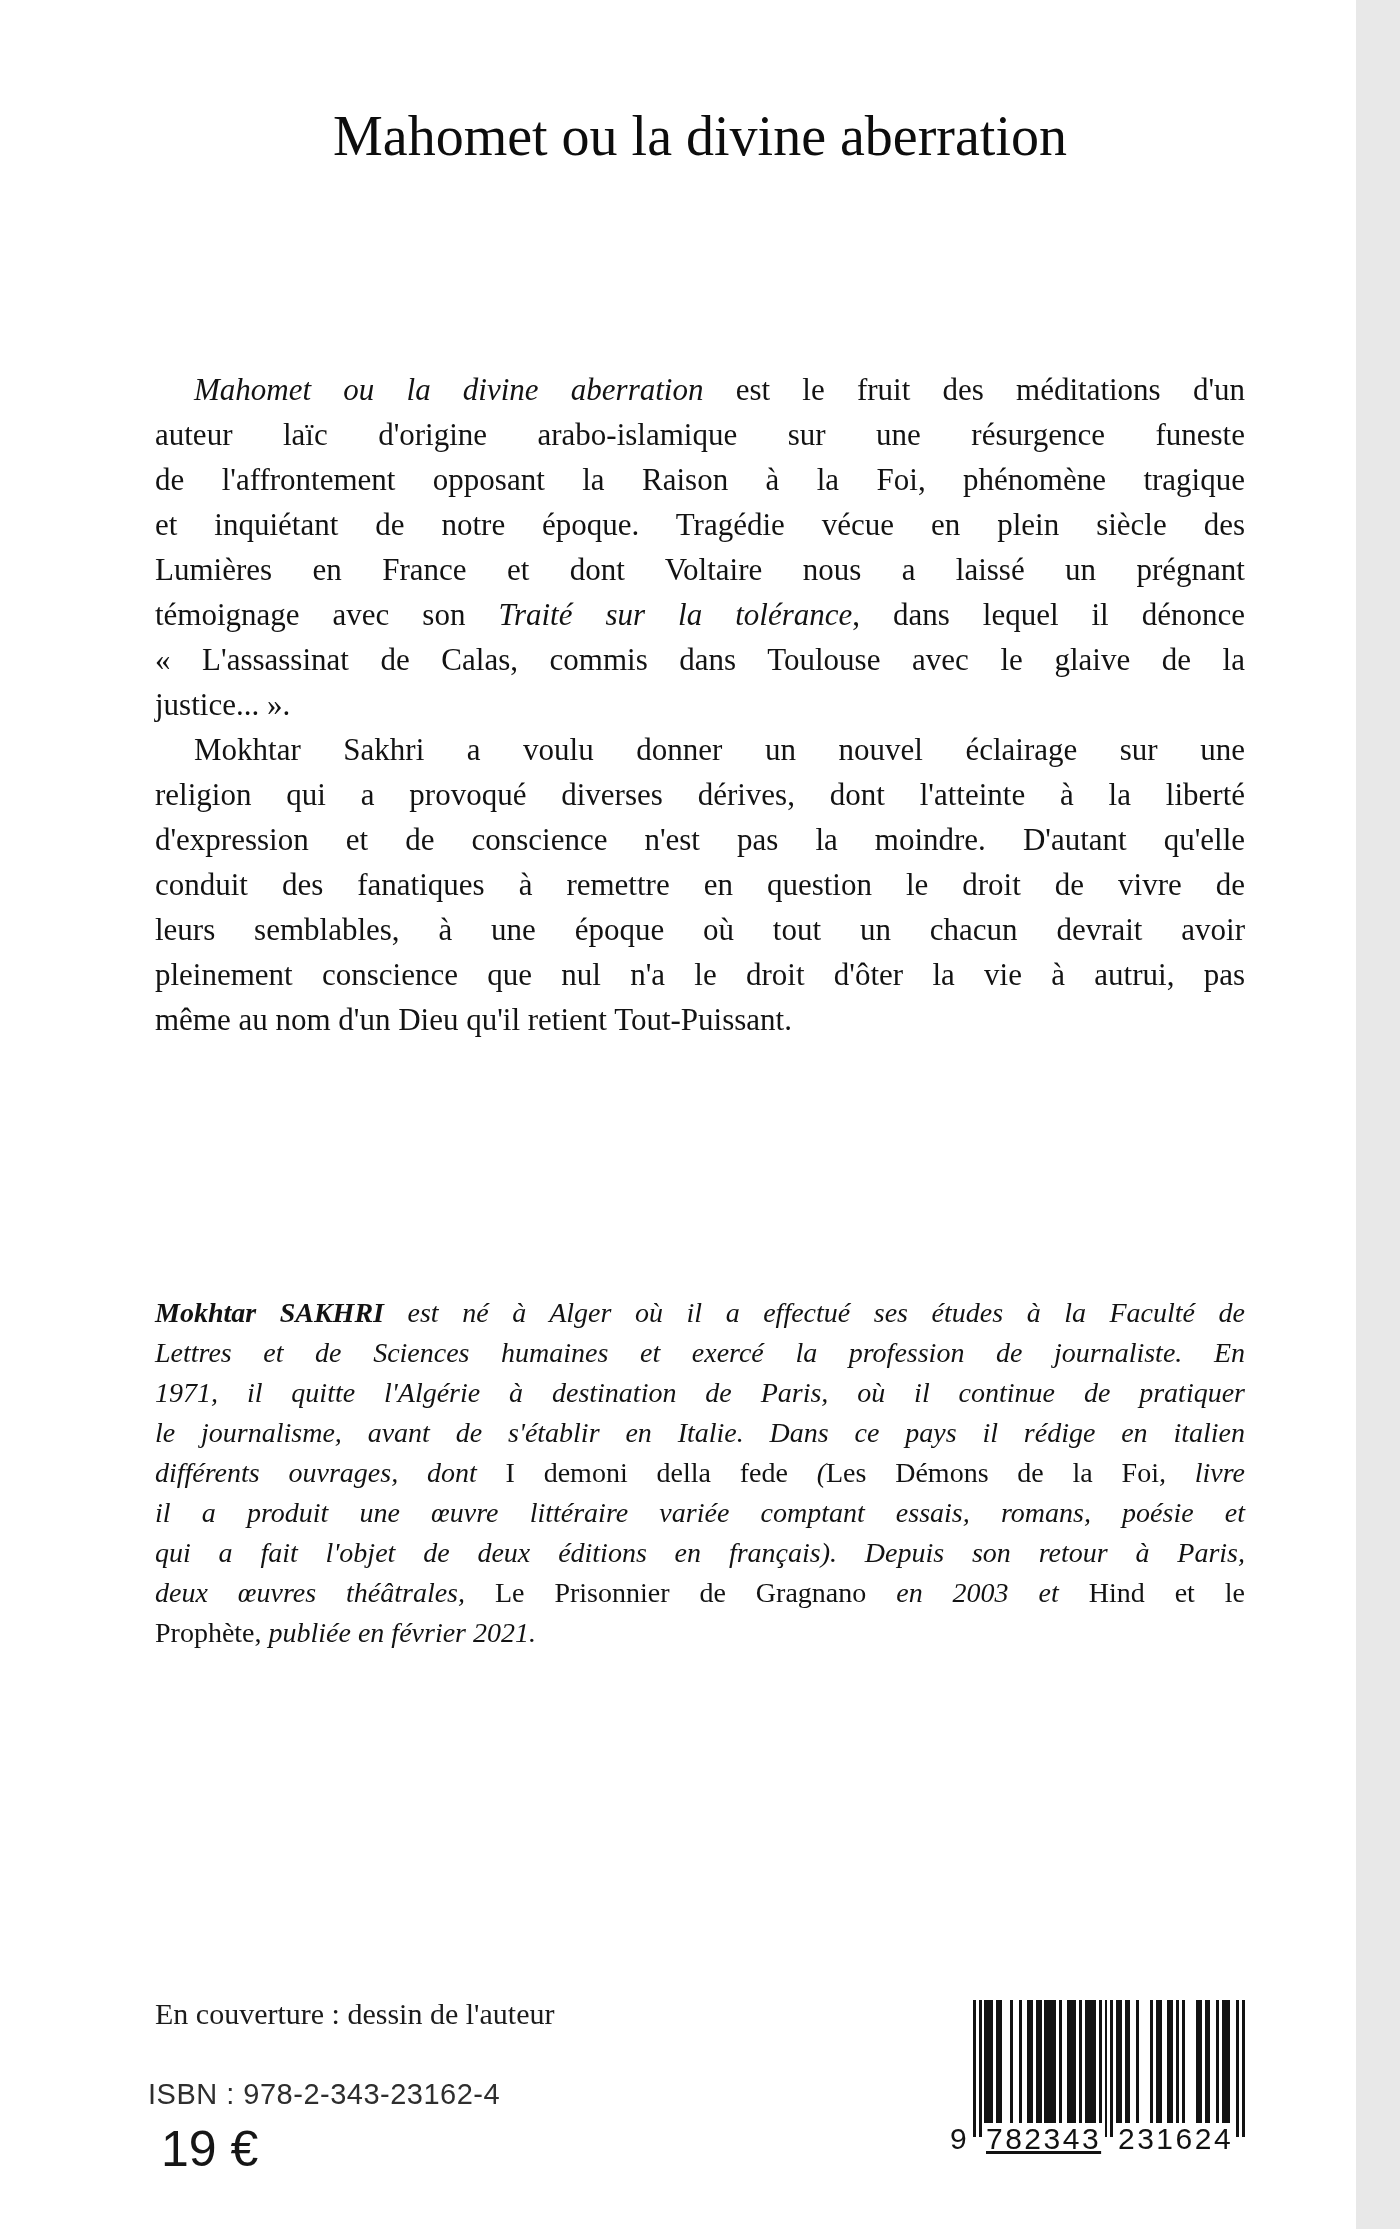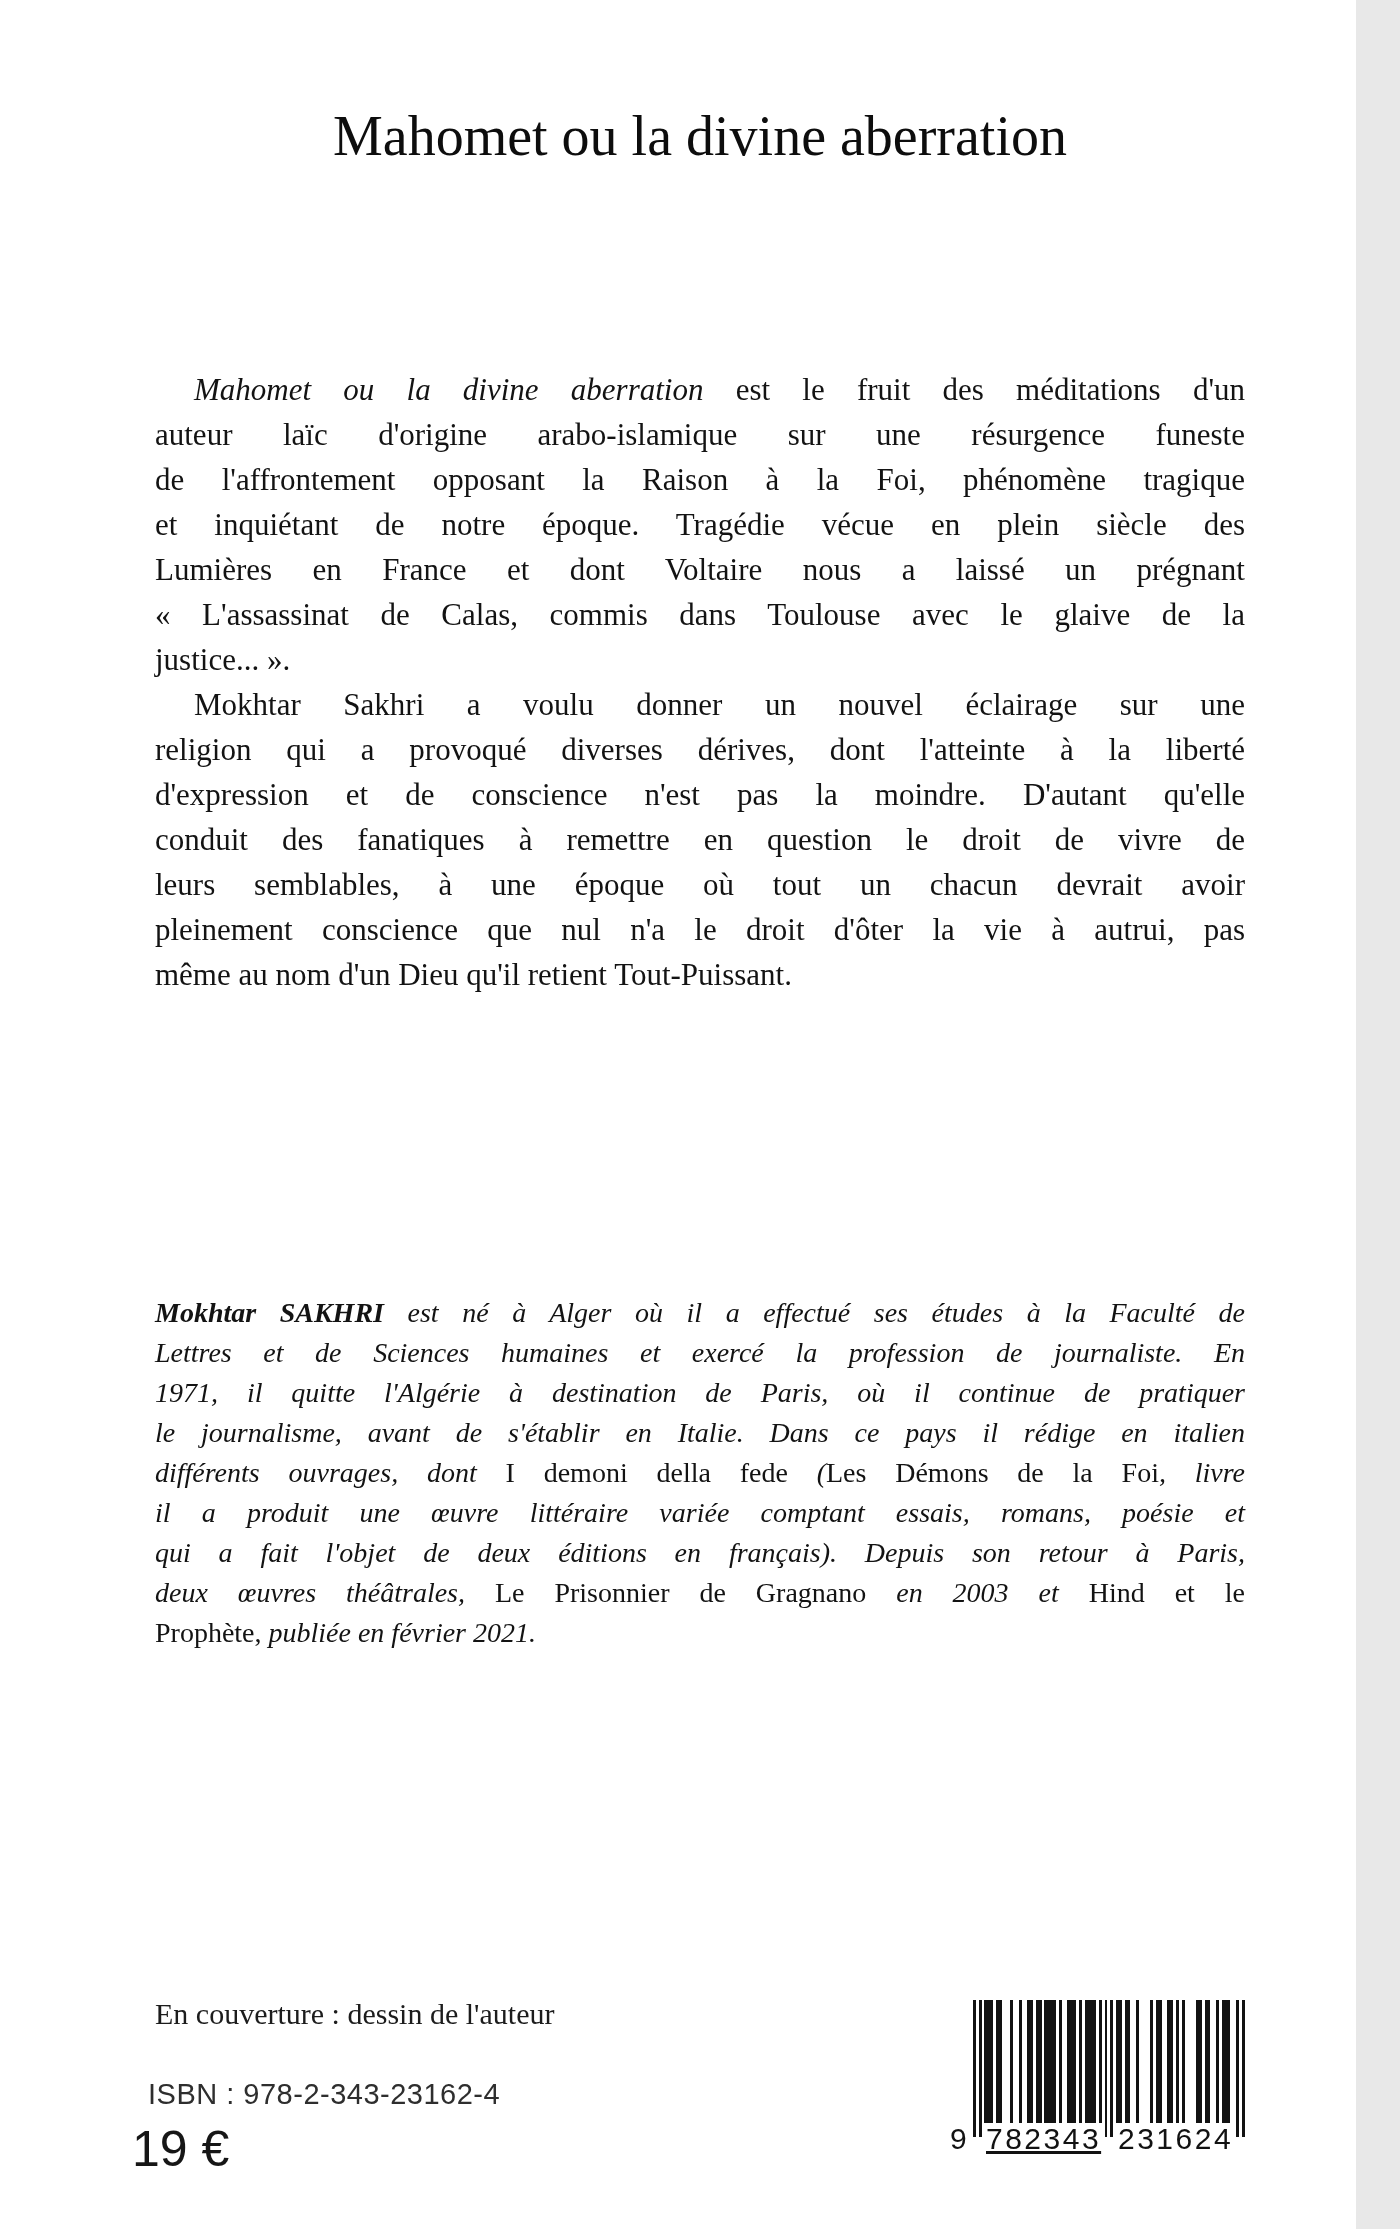--- a/index.html
+++ b/index.html
@@ -13,21 +13,21 @@
        font-size:28px;line-height:40px;color:#131313;}
   .tline{text-align:justify;text-align-last:justify;}
   .tline.last{text-align-last:left;}
   .tline.indent{text-indent:39px;}
   .seg-n{font-style:normal;font-weight:normal;}
   .seg-i{font-style:italic;font-weight:normal;}
   .seg-bi{font-style:italic;font-weight:bold;}
   .cover-note{position:absolute;left:155px;top:1996px;font-size:30px;line-height:36px;color:#1c1c1c;}
   .isbn{position:absolute;left:148px;top:2078px;font-family:"Liberation Sans", sans-serif;
         font-size:29px;line-height:32px;letter-spacing:0.5px;color:#2e2e2e;}
-  .price{position:absolute;left:132px;top:2122px;font-family:"Liberation Sans", sans-serif;
+  .price{position:absolute;left:161px;top:2122px;font-family:"Liberation Sans", sans-serif;
          font-size:50px;line-height:54px;color:#161616;}
   .barcode{position:absolute;left:950px;top:2000px;width:300px;height:165px;}
   .bars{position:absolute;left:23px;top:0;display:flex;align-items:flex-start;}
   .module{width:2.864px;height:123px;}
   .module.bar{background:#121212;}
   .module.guard{height:137px;}
   .bc-digit{position:absolute;top:124px;font-family:"Liberation Sans", sans-serif;
             font-size:30px;line-height:30px;color:#121212;letter-spacing:2.5px;white-space:nowrap;}
   .bc-lead{left:0;}
   .bc-g1{left:36px;text-decoration:underline;}
@@ -40,20 +40,21 @@
 
   <div class="title">Mahomet ou la divine aberration</div>
 
   <div class="synopsis">
     <div>
         <div class="tline indent"><span class="seg-i">Mahomet ou la divine aberration</span><span class="seg-n"> est le fruit des méditations d'un</span></div>
         <div class="tline"><span class="seg-n">auteur laïc d'origine arabo-islamique sur une résurgence funeste</span></div>
         <div class="tline"><span class="seg-n">de l'affrontement opposant la Raison à la Foi, phénomène tragique</span></div>
         <div class="tline"><span class="seg-n">et inquiétant de notre époque. Tragédie vécue en plein siècle des</span></div>
         <div class="tline"><span class="seg-n">Lumières en France et dont Voltaire nous a laissé un prégnant</span></div>
+        <div class="tline"><span class="seg-n">témoignage avec son </span><span class="seg-i">Traité sur la tolérance</span><span class="seg-n">, dans lequel il dénonce</span></div>
         <div class="tline"><span class="seg-n">« L'assassinat de Calas, commis dans Toulouse avec le glaive de la</span></div>
         <div class="tline last"><span class="seg-n">justice... ».</span></div>
       </div>
     <div>
         <div class="tline indent"><span class="seg-n">Mokhtar Sakhri a voulu donner un nouvel éclairage sur une</span></div>
         <div class="tline"><span class="seg-n">religion qui a provoqué diverses dérives, dont l'atteinte à la liberté</span></div>
         <div class="tline"><span class="seg-n">d'expression et de conscience n'est pas la moindre. D'autant qu'elle</span></div>
         <div class="tline"><span class="seg-n">conduit des fanatiques à remettre en question le droit de vivre de</span></div>
         <div class="tline"><span class="seg-n">leurs semblables, à une époque où tout un chacun devrait avoir</span></div>
         <div class="tline"><span class="seg-n">pleinement conscience que nul n'a le droit d'ôter la vie à autrui, pas</span></div>

